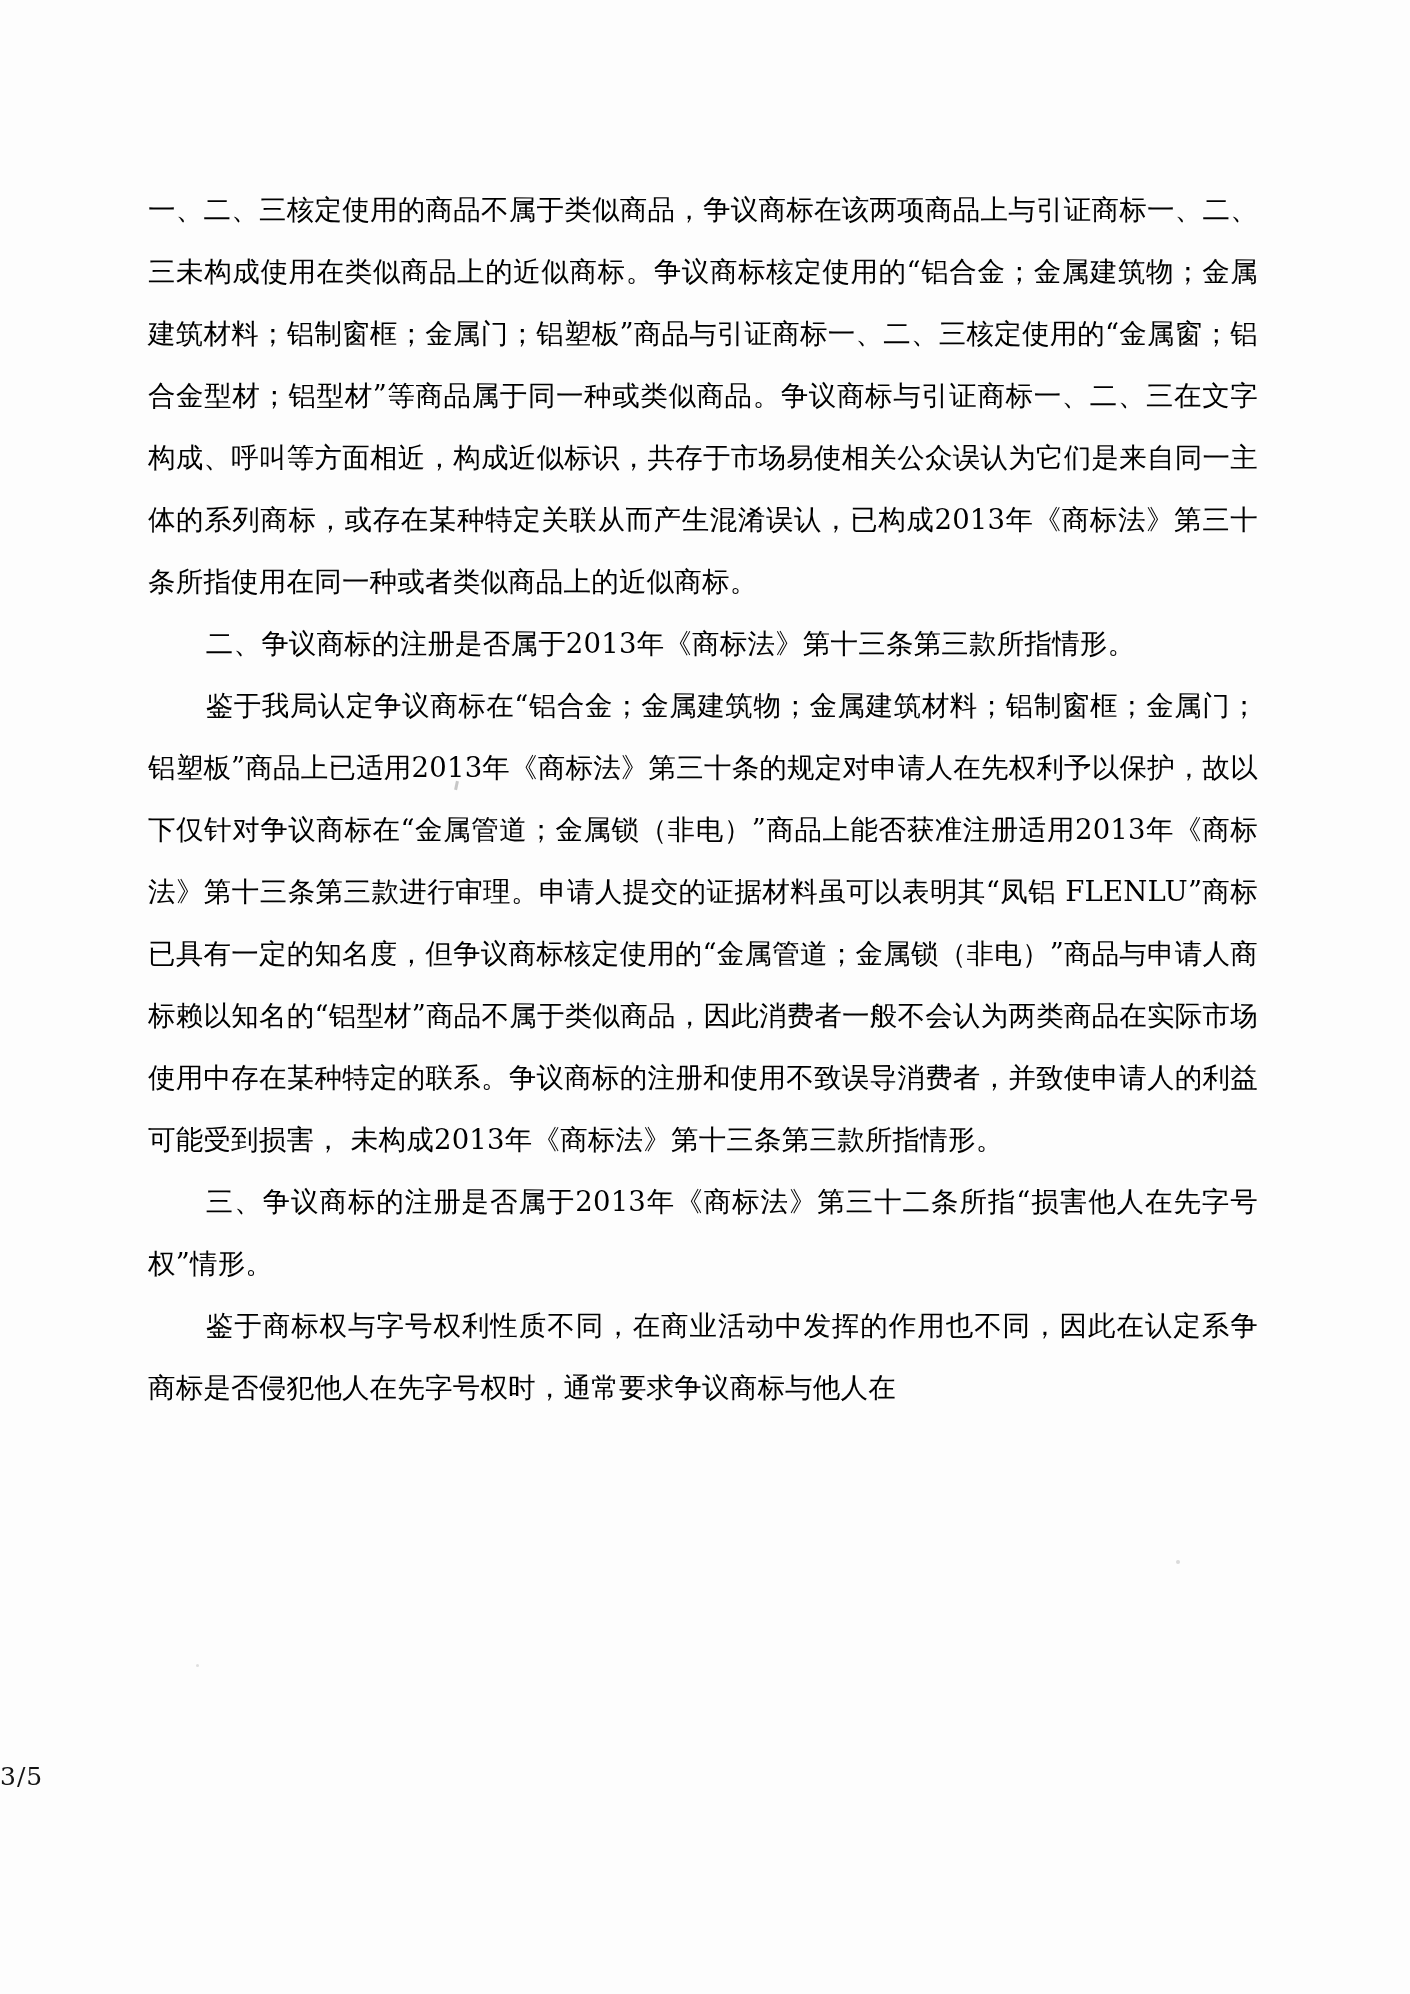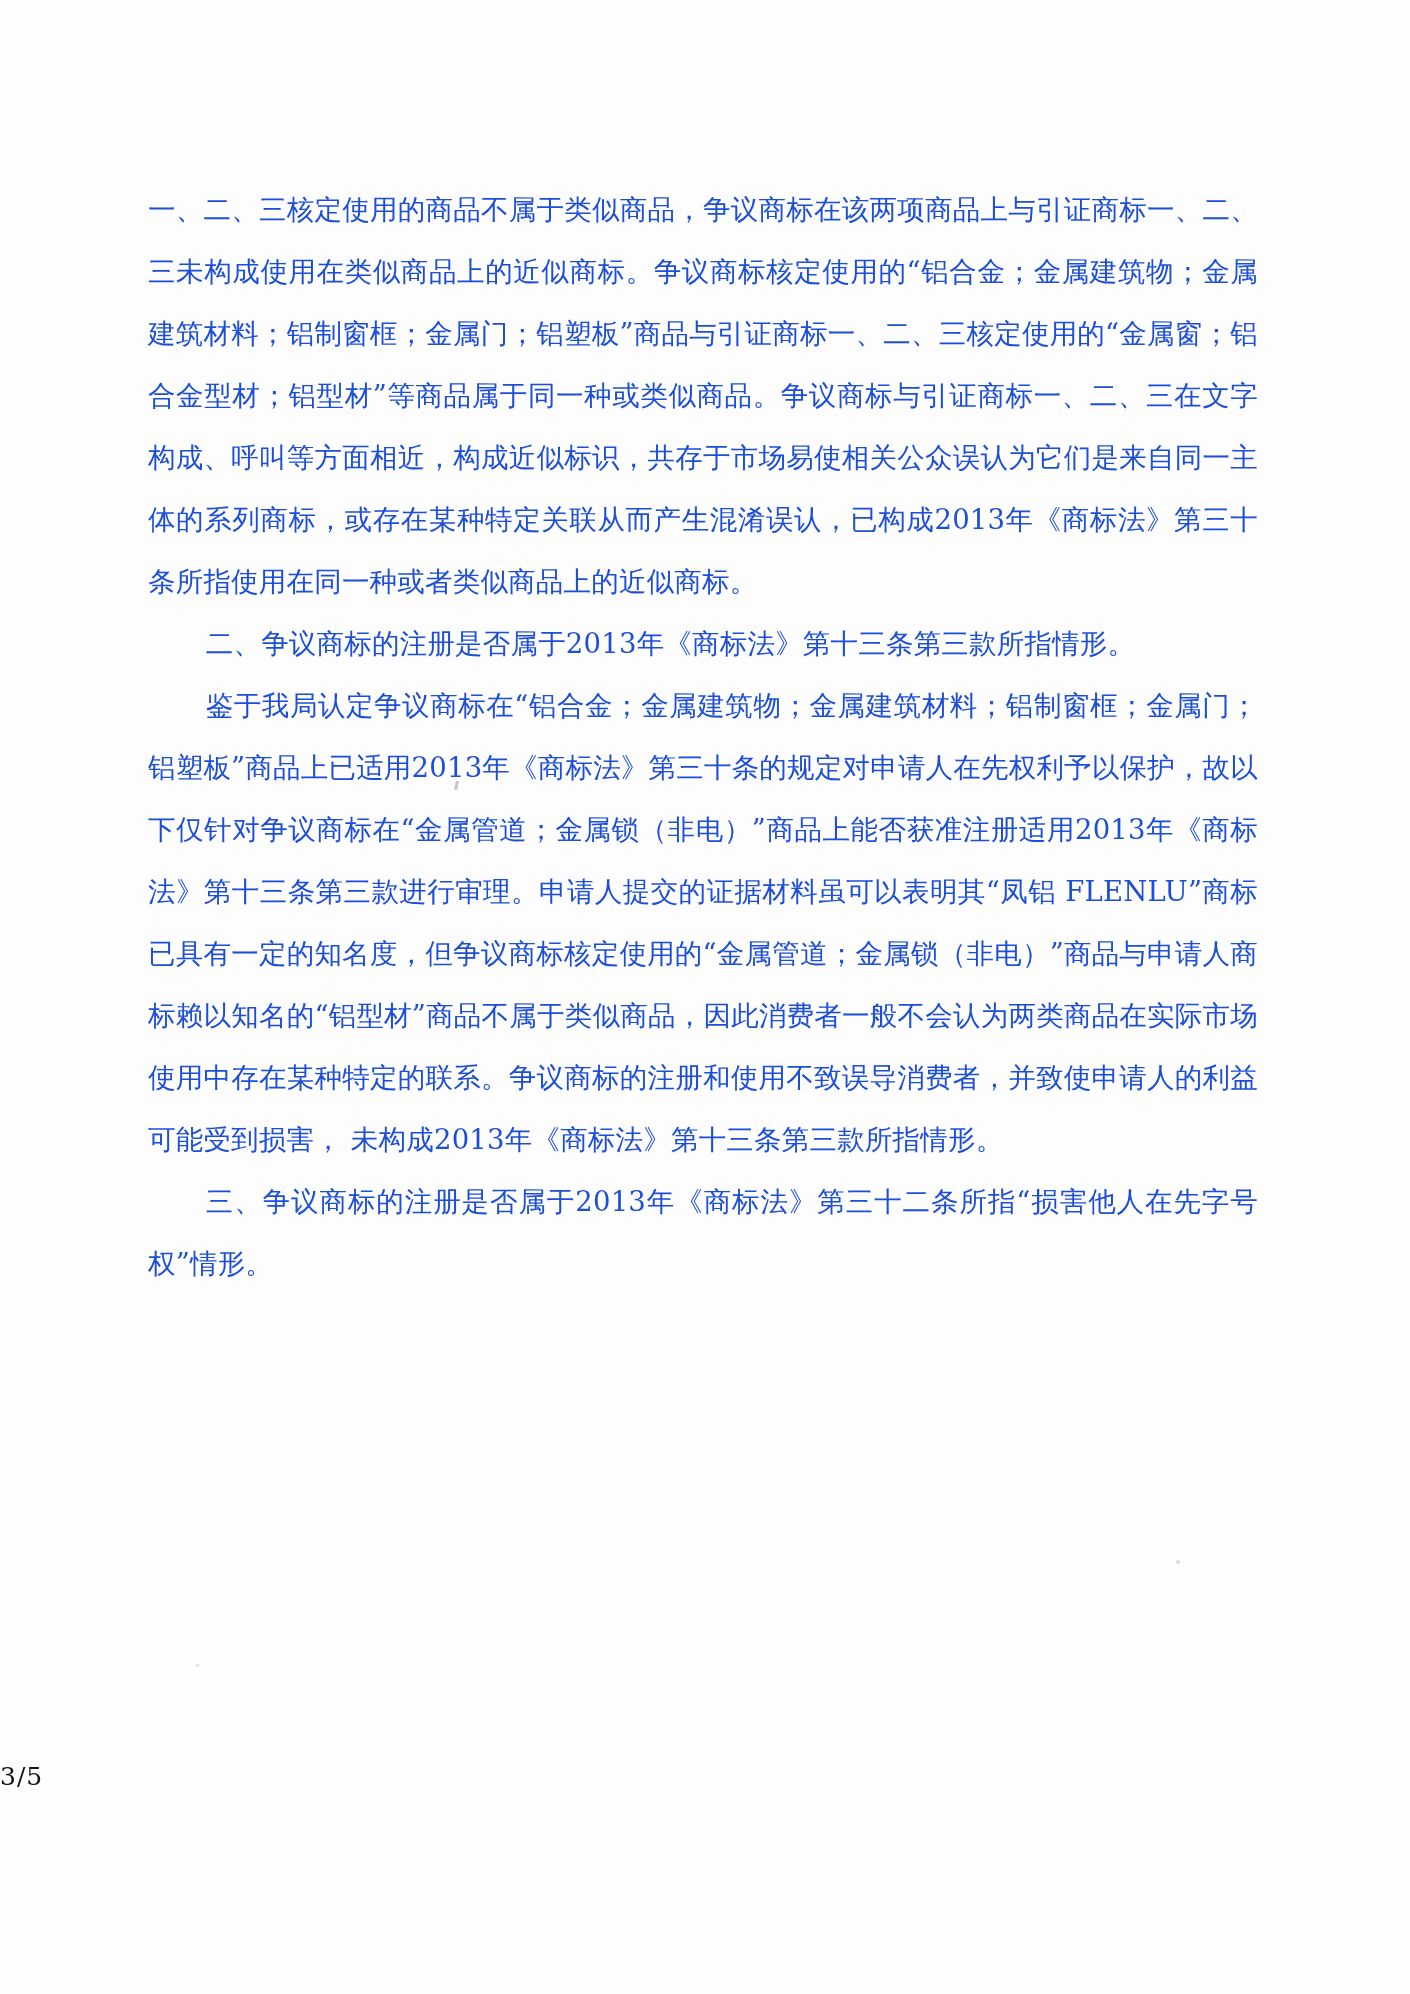--- a/index.html
+++ b/index.html
@@ -23,21 +23,21 @@
     top: 178px;
     width: 1110px;
   }
   .para {
     font-size: 27.5px;
     line-height: 62px;
     text-align: justify;
     text-justify: inter-ideograph;
     letter-spacing: 0.2px;
     margin: 0 0 0 0;
-    color: #1d4ed8;
+    color: #000000;
   }
   .para.indent {
     text-indent: 2.1em;
   }
   .page-number {
     position: absolute;
     left: 0;
     right: 0;
     top: 1762px;
     text-align: left;
@@ -58,20 +58,21 @@
 </head>
 <body>
 
 <div class="page">
 
   <div class="content">
     <p class="para">一、二、三核定使用的商品不属于类似商品，争议商标在该两项商品上与引证商标一、二、三未构成使用在类似商品上的近似商标。争议商标核定使用的“铝合金；金属建筑物；金属建筑材料；铝制窗框；金属门；铝塑板”商品与引证商标一、二、三核定使用的“金属窗；铝合金型材；铝型材”等商品属于同一种或类似商品。争议商标与引证商标一、二、三在文字构成、呼叫等方面相近，构成近似标识，共存于市场易使相关公众误认为它们是来自同一主体的系列商标，或存在某种特定关联从而产生混淆误认，已构成2013年《商标法》第三十条所指使用在同一种或者类似商品上的近似商标。</p>
     <p class="para indent">二、争议商标的注册是否属于2013年《商标法》第十三条第三款所指情形。</p>
     <p class="para indent">鉴于我局认定争议商标在“铝合金；金属建筑物；金属建筑材料；铝制窗框；金属门；铝塑板”商品上已适用2013年《商标法》第三十条的规定对申请人在先权利予以保护，故以下仅针对争议商标在“金属管道；金属锁（非电）”商品上能否获准注册适用2013年《商标法》第十三条第三款进行审理。申请人提交的证据材料虽可以表明其“凤铝 FLENLU”商标已具有一定的知名度，但争议商标核定使用的“金属管道；金属锁（非电）”商品与申请人商标赖以知名的“铝型材”商品不属于类似商品，因此消费者一般不会认为两类商品在实际市场使用中存在某种特定的联系。争议商标的注册和使用不致误导消费者，并致使申请人的利益可能受到损害， 未构成2013年《商标法》第十三条第三款所指情形。</p>
     <p class="para indent">三、争议商标的注册是否属于2013年《商标法》第三十二条所指“损害他人在先字号权”情形。</p>
+    <p class="para indent">鉴于商标权与字号权利性质不同，在商业活动中发挥的作用也不同，因此在认定系争商标是否侵犯他人在先字号权时，通常要求争议商标与他人在</p>
   </div>
 
   <span class="speck s1"></span>
   <span class="speck s2"></span>
   <span class="speck s3"></span>
 
   <div class="page-number">3/5</div>
 
 </div>
 

